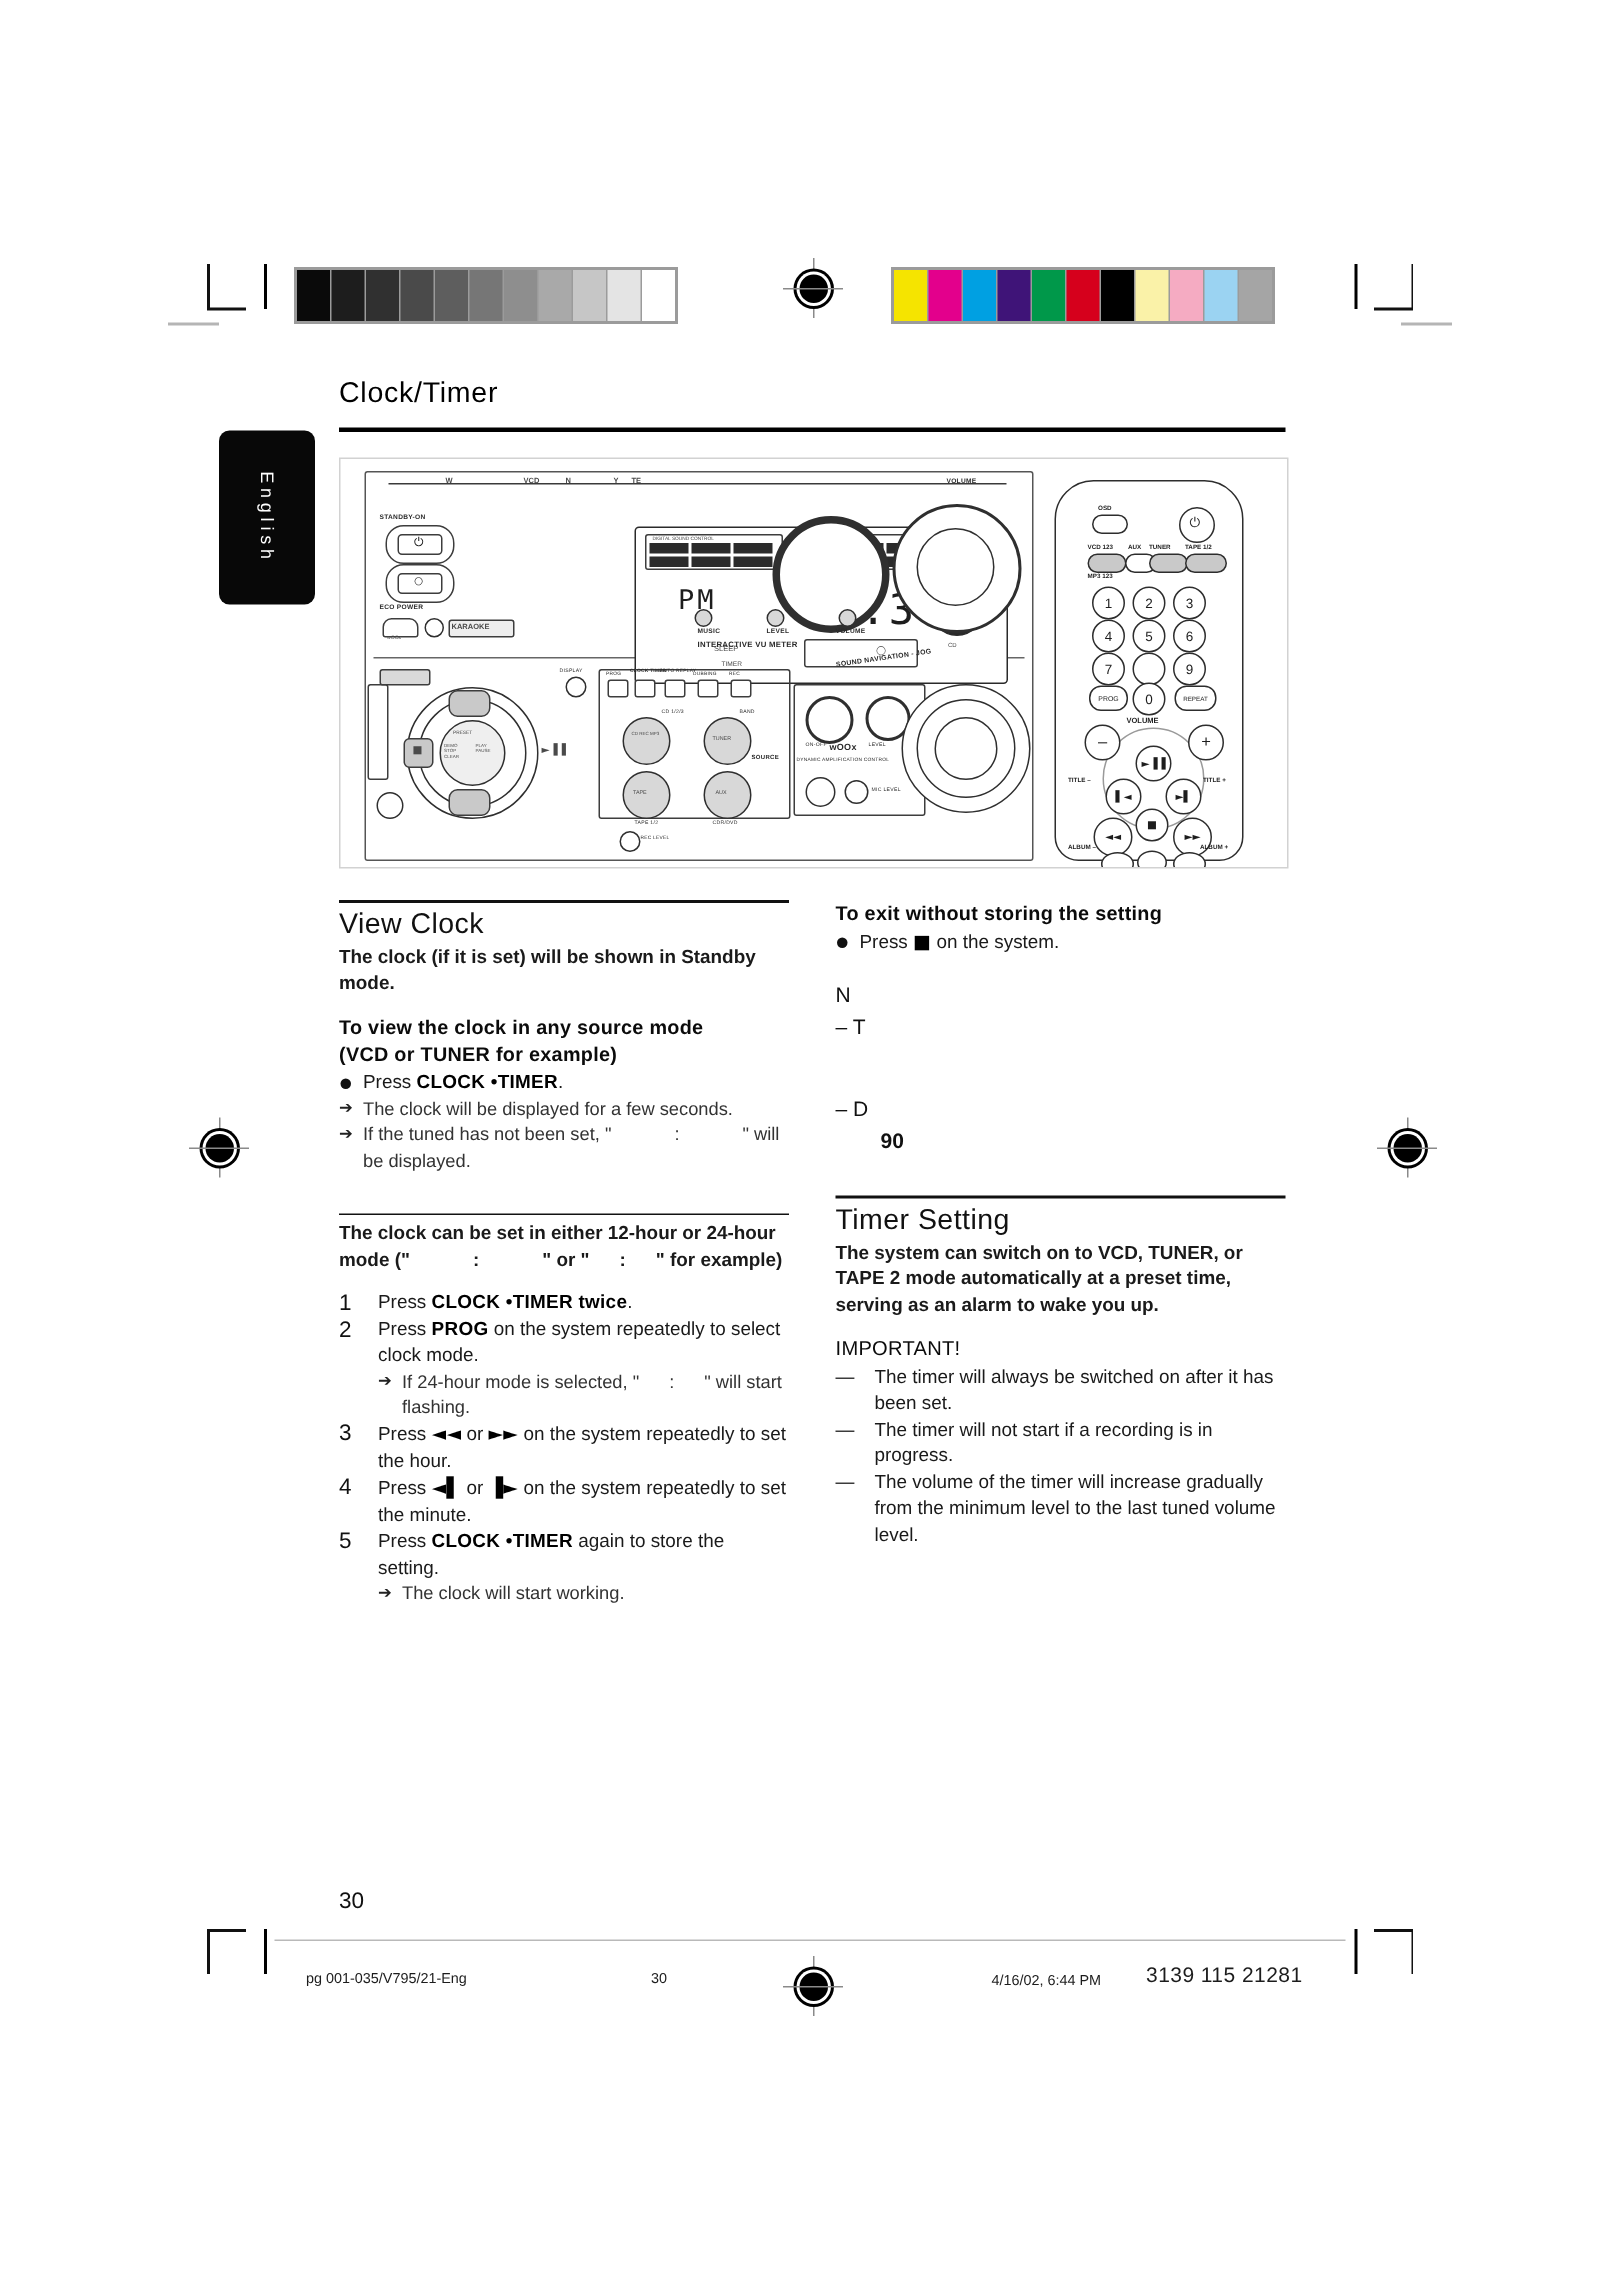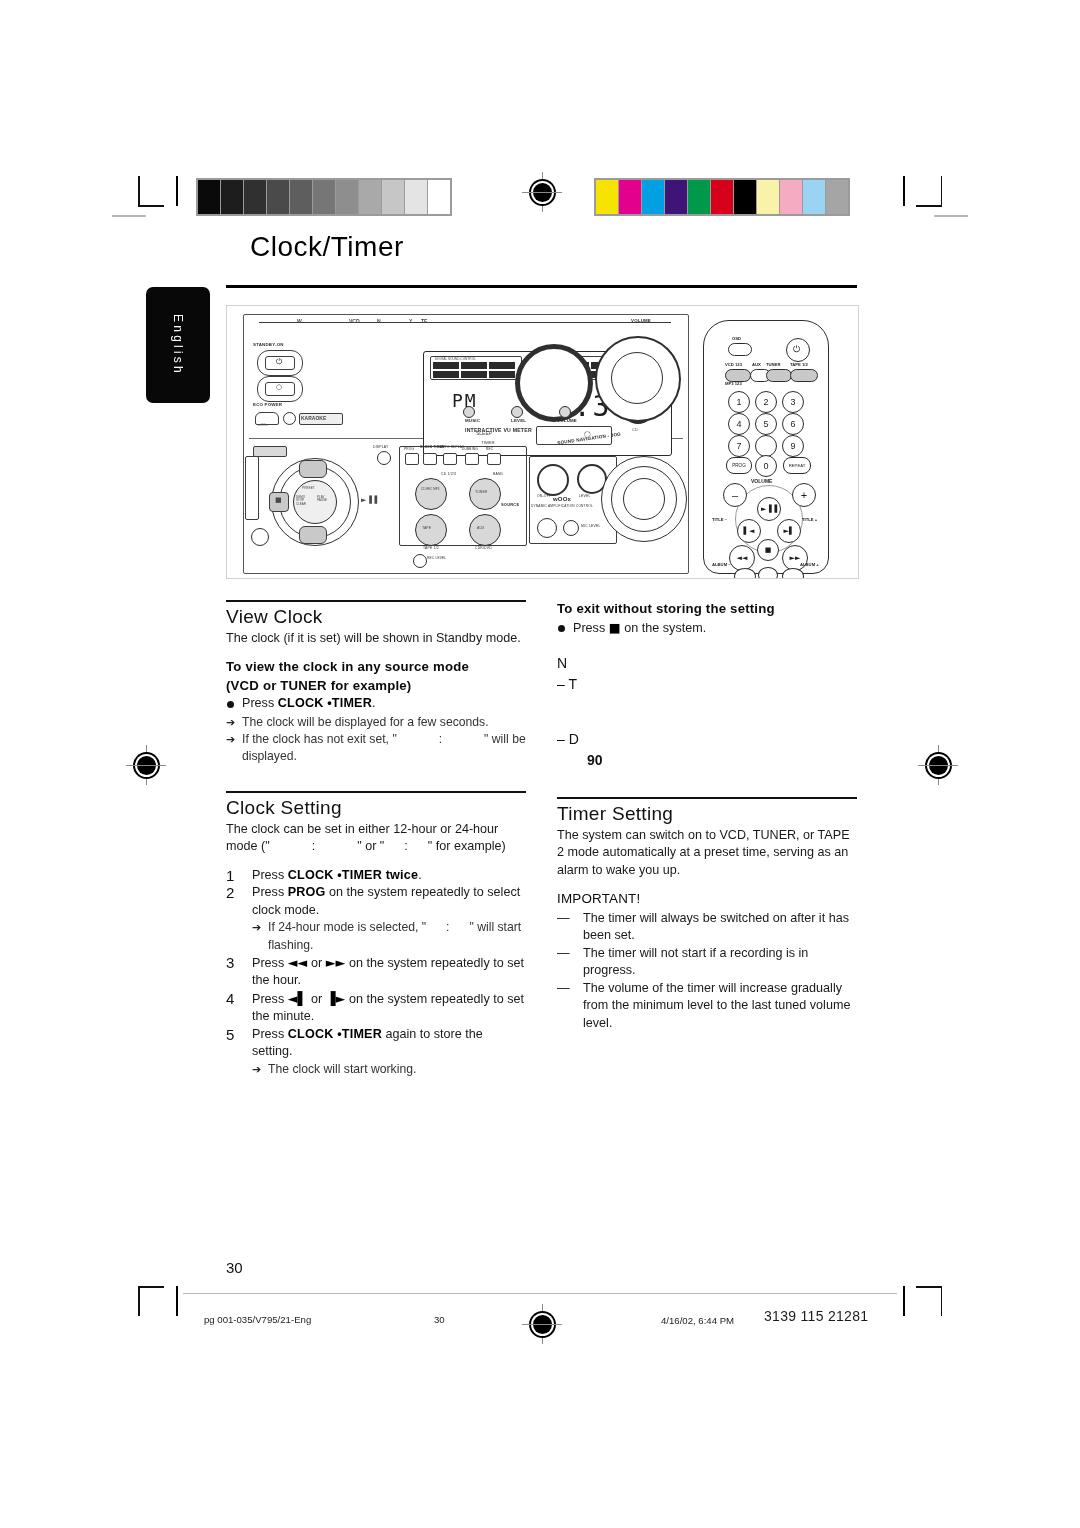--- a/index.html
+++ b/index.html
@@ -24,22 +24,22 @@
 
   
   .barstrip{position:absolute;display:flex;border:2px solid #9b9b9b;background:#9b9b9b;gap:1px;}
   .barstrip i{display:block;width:22px;height:34px;}
 
   .cornerL{position:absolute;}
   .cornerL i{position:absolute;background:#000;}
 
   
   .chapter-title{
-    position:absolute;left:226px;top:231px;
-    font-size:28px;letter-spacing:.5px;color:#000;white-space:nowrap;margin-left:24px;
+    position:absolute;left:226px;top:252px;
+    font-size:19px;letter-spacing:.5px;color:#000;white-space:nowrap;
   }
   .title-rule{position:absolute;left:226px;top:285px;width:631px;height:3px;background:#000;}
 
   .lang-tab{
     position:absolute;left:146px;top:287px;width:64px;height:116px;
     background:#080808;border-radius:7px;
   }
   .lang-tab span{
     position:absolute;left:50%;top:50%;
     transform:translate(-50%,-50%) rotate(90deg);
@@ -82,21 +82,21 @@
 
   
   .col{position:absolute;width:300px;}
   .colL{left:226px;top:600px;}
   .colR{left:557px;top:600px;}
   h2.sec{
     font-size:19px;font-weight:normal;margin:0;padding:0 0 2px 0;
     letter-spacing:.3px;color:#111;
   }
   .sec-rule{height:1.6px;background:#111;margin-bottom:7px;}
-  p.body{font-size:12.6px;line-height:17.5px;margin:0 0 11px 0;color:#1a1a1a;}
+  p.body{font-size:12.6px;line-height:17.5px;margin:0 0 11px 0;color:#1a1a1a;font-weight:bold;}
   h3.sub{font-size:13.2px;font-weight:bold;margin:0 0 1px 0;line-height:17.5px;color:#0b0b0b;
          letter-spacing:.2px;}
   .bullet{position:relative;padding-left:16px;font-size:12.6px;line-height:17.5px;margin:0 0 1px 0;color:#1a1a1a;}
   .bullet::before{content:"";position:absolute;left:1px;top:6px;width:7px;height:7px;border-radius:50%;background:#111;}
   .arrow{position:relative;padding-left:16px;font-size:12.2px;line-height:17.2px;margin:0;color:#333;}
   .arrow::before{content:"\2794";position:absolute;left:0;top:0;font-size:11px;color:#222;}
   b.kw{font-weight:bold;color:#000;letter-spacing:.2px;}
   .blank{display:inline-block;width:42px;}
   .blank.s{width:20px;}
   ol.steps{list-style:none;margin:0;padding:0;}
@@ -393,27 +393,26 @@
       <p class="body">The clock (if it is set) will be shown in Standby mode.</p>
 
       <h3 class="sub">To view the clock in any source mode</h3>
       <h3 class="sub">(VCD or TUNER for example)</h3>
 
       <p class="bullet">
         <span>Press </span><b class="kw">CLOCK •TIMER</b><span>.</span>
       </p>
       <p class="arrow">The clock will be displayed for a few seconds.</p>
       <p class="arrow">
-        <span>If the clock has not exit set, "</span><span class="blank"></span><span>:</span><span class="blank"></span><span>" will be displayed.</span>
+        <span>If the tuned has not been set, "</span><span class="blank"></span><span>:</span><span class="blank"></span><span>" will be displayed.</span>
       </p>
     </section>
 
     <section style="margin-top:26px;">
       <div class="sec-rule" style="margin-bottom:4px;"></div>
-      <h2 class="sec">Clock Setting</h2>
       <p class="body">
         <span>The clock can be set in either 12-hour or 24-hour mode ("</span><span class="blank"></span><span>:</span><span class="blank"></span><span>" or "</span><span class="blank s"></span><span>:</span><span class="blank s"></span><span>" for example)</span>
       </p>
 
       <ol class="steps">
         <li>
           <span class="num">1</span><span>Press </span><b class="kw">CLOCK •TIMER twice</b><span>.</span>
         </li>
         <li>
           <span class="num">2</span><span>Press </span><b class="kw">PROG</b><span> on the system repeatedly to select clock mode.</span>

